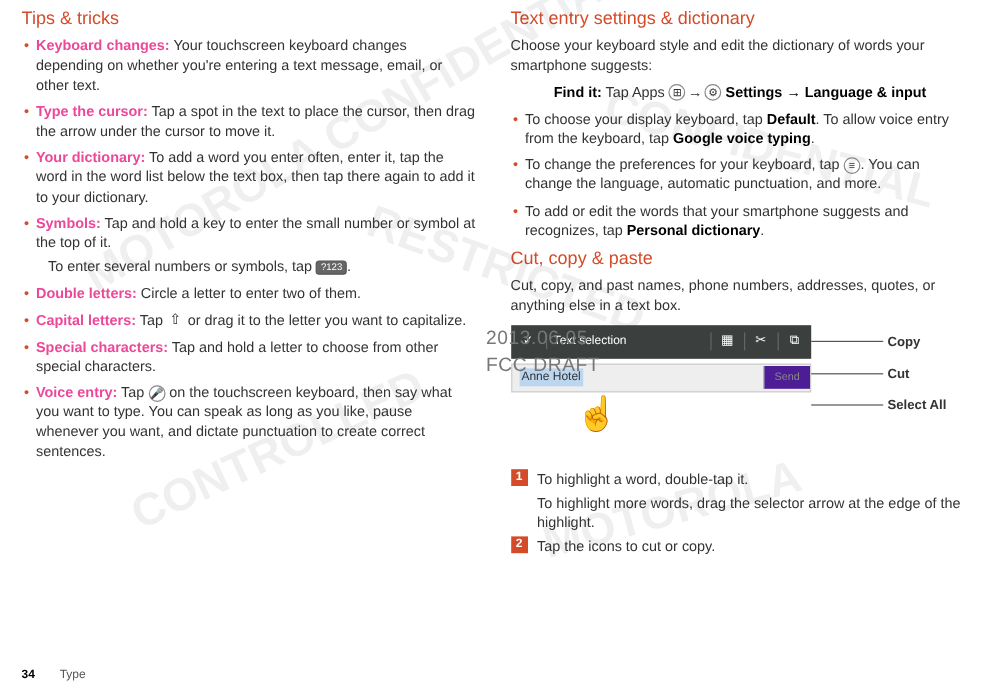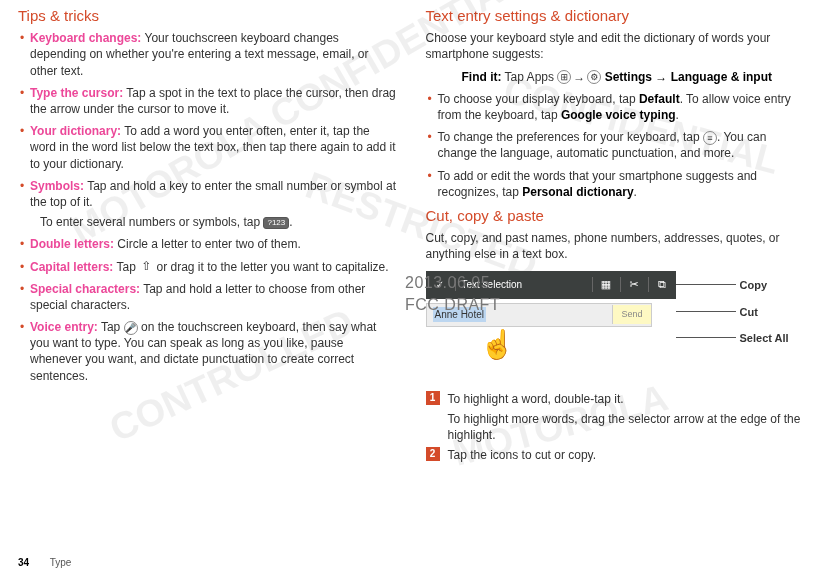--- a/index.html
+++ b/index.html
@@ -77,28 +77,28 @@
     display: flex;
     align-items: center;
     height: 28px;
     width: 250px;
     font-size: 10px;
   }
   .phone-bar .done { width:30px; text-align:center; border-right:1px solid #666;}
   .phone-bar .title { flex:1; padding-left:6px; }
   .phone-bar .ico { width:28px; text-align:center; border-left:1px solid #666; font-size:11px;}
   .phone-input {
-    width: 226px; height: 24px; background:#eee; border:1px solid #ccc;
+    width: 250px; height: 24px; background:#eee; border:1px solid #ccc;
     display:flex; align-items:center; margin-top:4px;
   }
   .phone-input .sel {
     margin-left:6px; background:#bcd6f0; padding:1px 2px; font-size:10px;
   }
   .phone-input .send {
-    margin-left:auto; background:#fef9c3; color:#888; font-size:9px;
+    margin-left:auto; background:#4c1d95; color:#888; font-size:9px;
     padding:3px 8px; border-left:1px solid #ccc;
   }
   .hand {
     position:absolute; left:55px; top:55px; font-size:28px; color:#555;
   }
   .callout-line {
     position:absolute; height:1px; background:#555;
   }
   .callout-label {
     position:absolute; font-weight:bold; font-size:11px;

